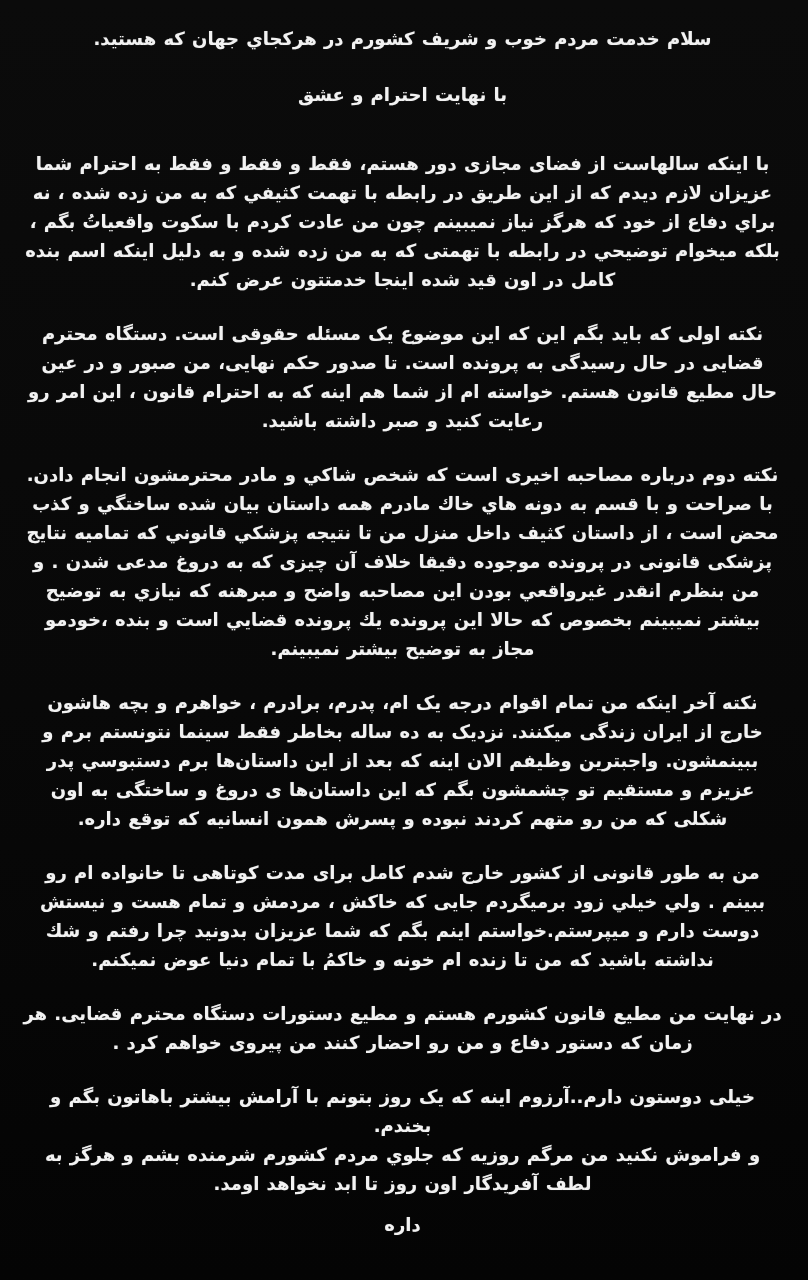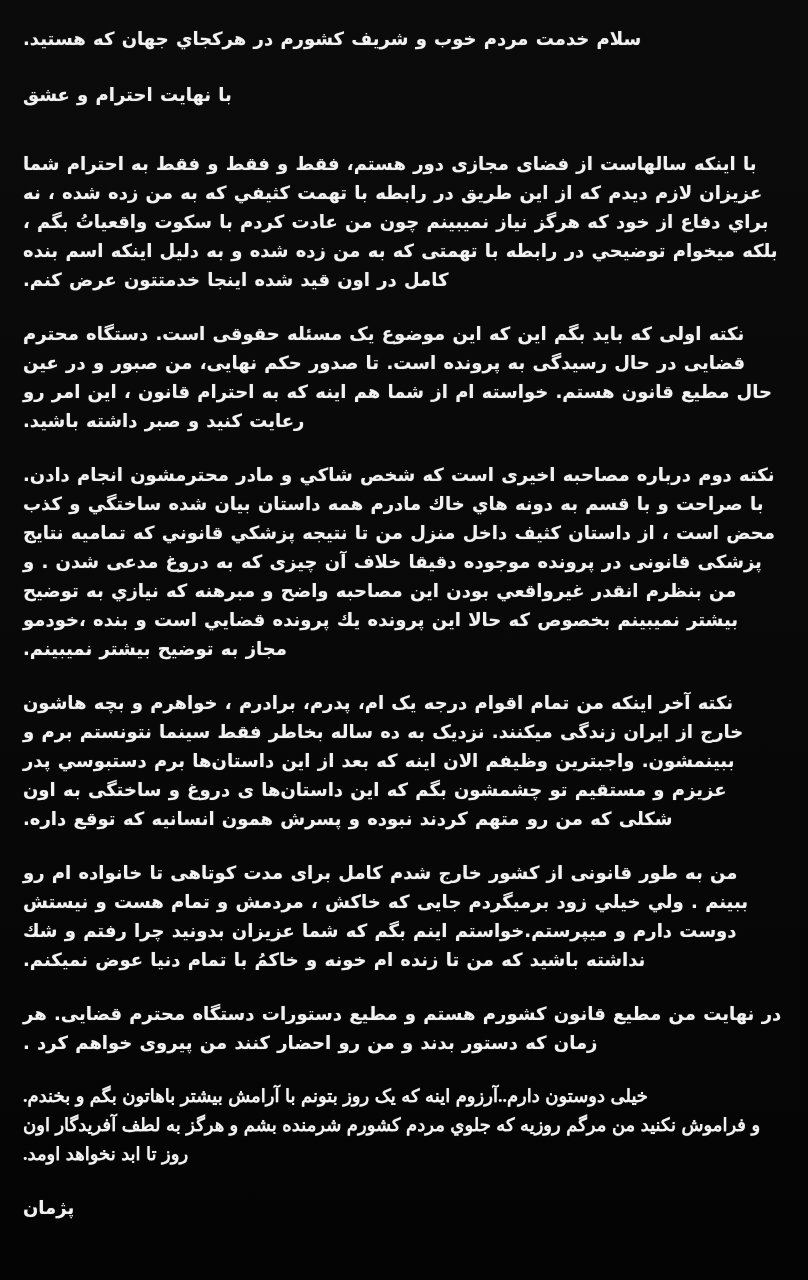--- a/index.html
+++ b/index.html
@@ -11,36 +11,36 @@
     position: relative;
     width: 808px;
     height: 1280px;
     margin: 0 auto;
     overflow: hidden;
     background: linear-gradient(180deg, #0b0b0b 0%, #080808 55%, #040404 100%);
     direction: rtl;
     font-family: "DejaVu Sans", sans-serif;
     font-weight: bold;
     color: #f2f2f2;
-    text-align: left;
+    text-align: center;
     box-sizing: border-box;
     padding: 24px 26px 0 23px;
   }
   .line, .para, .sig-line {
     margin: 0;
     font-size: 18px;
     line-height: 29px;
     white-space: pre-line;
     text-shadow: 0 0 1px rgba(255,255,255,0.35);
     word-spacing: 1px;
   }
   .greeting { margin-bottom: 27px; }
   .salutation { margin-bottom: 40px; }
   .para { margin-bottom: 25px; }
-  .para:last-of-type { margin-bottom: 24px; font-family: Liberation Serif, serif; }
+  .para:last-of-type { margin-bottom: 12px; }
   .signature { margin-top: 4px; }
 </style>
 </head>
 <body>
 
 <div class="page">
 
   <p class="line greeting">سلام خدمت مردم خوب و شریف کشورم در هرکجاي جهان که هستید.</p>
 
   <p class="line salutation">با نهایت احترام و عشق</p>
@@ -48,22 +48,22 @@
   <p class="para">با اینکه سالهاست  از فضای مجازی دور هستم،  فقط و فقط و فقط به احترام شما عزیزان لازم دیدم که از این طریق در رابطه با تهمت کثیفي که به من زده شده ، نه براي دفاع از خود که هرگز نیاز نمیبینم چون من عادت کردم با سکوت واقعیاتُ بگم ، بلکه میخوام توضیحي در رابطه با تهمتی که به من زده شده و به دلیل اینکه اسم بنده کامل در اون قید شده اینجا خدمتتون عرض کنم.</p>
 
   <p class="para">نکته اولی که باید بگم این که این موضوع یک مسئله حقوقی است. دستگاه محترم قضایی در حال رسیدگی به پرونده است. تا صدور حکم نهایی، من صبور و در عین حال مطیع قانون هستم. خواسته ام از شما هم اینه که به احترام قانون ، این امر رو رعایت کنید و صبر داشته باشید.</p>
 
   <p class="para">نکته دوم  درباره مصاحبه اخیری است که شخص شاکي و مادر محترمشون انجام دادن. با صراحت و با قسم به دونه هاي خاك مادرم همه داستان بیان شده ساختگي و کذب محض است ، از داستان کثیف داخل منزل من تا نتیجه پزشکي قانوني که تمامیه نتایج پزشکی قانونی در پرونده موجوده دقیقا خلاف آن  چیزی که به دروغ مدعی شدن .  و من بنظرم انقدر غیرواقعي بودن این مصاحبه واضح  و مبرهنه که نیازي به توضیح بیشتر نمیبینم بخصوص که حالا این پرونده یك پرونده قضایي است و بنده  ،خودمو  مجاز به توضیح بیشتر نمیبینم.</p>
 
   <p class="para">نکته آخر اینکه من تمام اقوام درجه یک ام، پدرم، برادرم ، خواهرم و بچه هاشون خارج از ایران زندگی میکنند. نزدیک به ده ساله بخاطر فقط سینما نتونستم برم و ببینمشون. واجبترین وظیفم الان اینه که بعد از این داستان‌ها برم دستبوسي پدر عزیزم و مستقیم تو چشمشون بگم که این داستان‌ها ی دروغ و ساختگی به اون شکلی که من رو متهم کردند نبوده و پسرش همون انسانیه که توقع داره.</p>
 
   <p class="para">من به طور قانونی از کشور خارج شدم کامل برای مدت کوتاهی تا خانواده ام رو ببینم . ولي خیلي زود برمیگردم جایی که خاکش ، مردمش و تمام هست و نیستش دوست دارم و میپرستم.خواستم اینم بگم که شما عزیزان بدونید چرا رفتم و شك نداشته باشید که من تا زنده ام خونه و خاکمُ با تمام دنیا عوض نمیکنم.</p>
 
-  <p class="para">در نهایت من مطیع قانون کشورم هستم و مطیع دستورات دستگاه محترم قضایی. هر زمان که دستور بدند و من رو احضار کنند من پیروی خواهم کرد .</p>
+  <p class="para">در نهایت من مطیع قانون کشورم هستم و مطیع دستورات دستگاه محترم قضایی. هر زمان که دستور دفاع و من رو احضار کنند من پیروی خواهم کرد .</p>
 
   <p class="para">خیلی دوستون دارم..آرزوم اینه که یک روز بتونم با آرامش بیشتر باهاتون بگم و بخندم.
 و فراموش نکنید من مرگم روزیه که جلوي مردم کشورم شرمنده بشم و هرگز به لطف آفریدگار اون روز تا ابد نخواهد اومد.</p>
 
   <div class="signature">
-    <p class="sig-line">پژمان</p>
+    <p class="sig-line">داره</p>
   </div>
 
 </div>
 
 </body></html>

